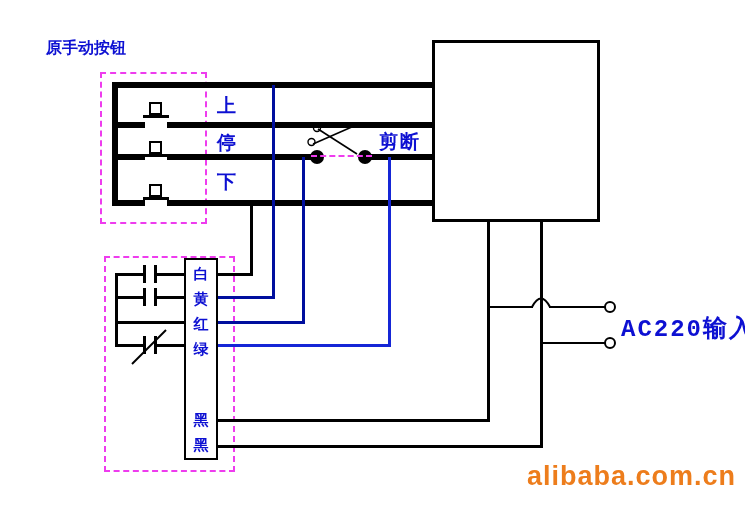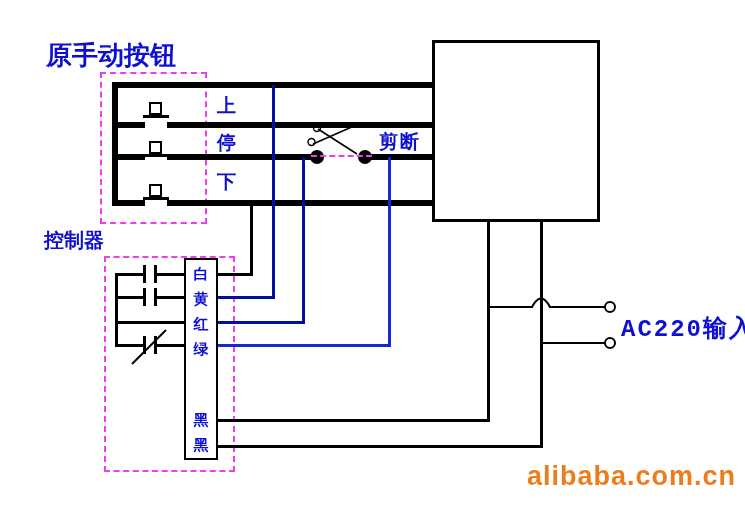--- a/index.html
+++ b/index.html
@@ -39,22 +39,21 @@
   #watermark{
     position:absolute;left:527px;top:461px;color:#ed7d1c;
     font-size:27px;font-weight:600;letter-spacing:1px;
   }
 </style>
 </head>
 <body>
 
 <div id="stage">
 
-  <div class="blue-label" style="left:46px;top:38px;font-size:26px;">原手动按钮</div>
-  <div class="blue-label" style="left:44px;top:227px;font-size:20px;">控制器</div>
+  <div class="blue-label" style="left:46px;top:38px;font-size:16px;">原手动按钮</div>
 
   <div class="dashbox" style="left:100px;top:72px;width:103px;height:148px;"></div>
   <div class="dashbox" style="left:104px;top:256px;width:127px;height:212px;"></div>
 
   <div class="vbar" style="left:112px;top:82px;height:124px;"></div>
   <div class="hline" style="left:112px;top:82px;width:321px;"></div>
 
   <div class="hline" style="left:112px;top:122px;width:33px;"></div>
   <div class="hline" style="left:167px;top:122px;width:266px;"></div>
 

